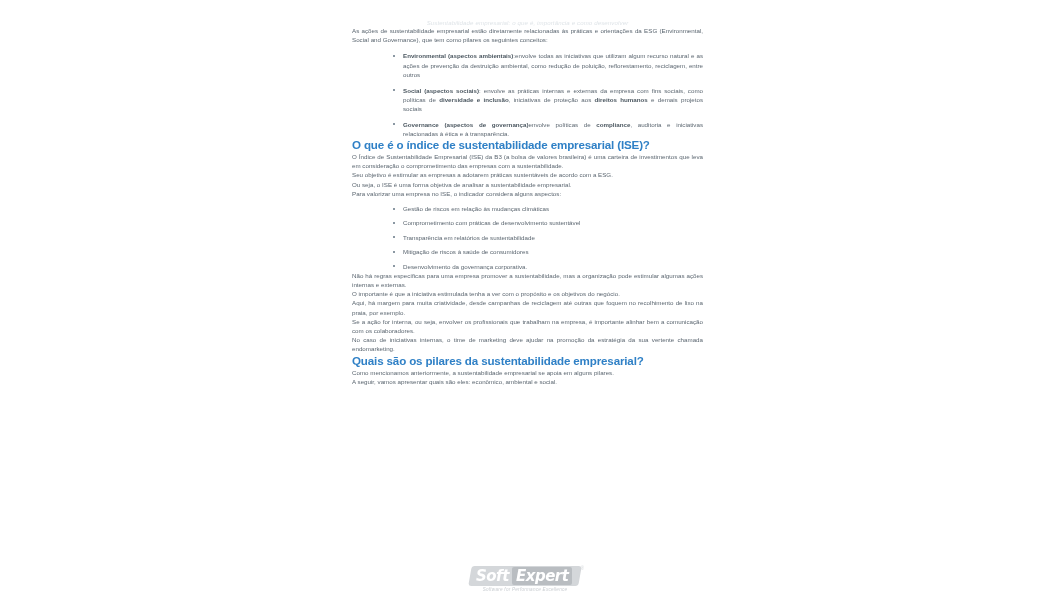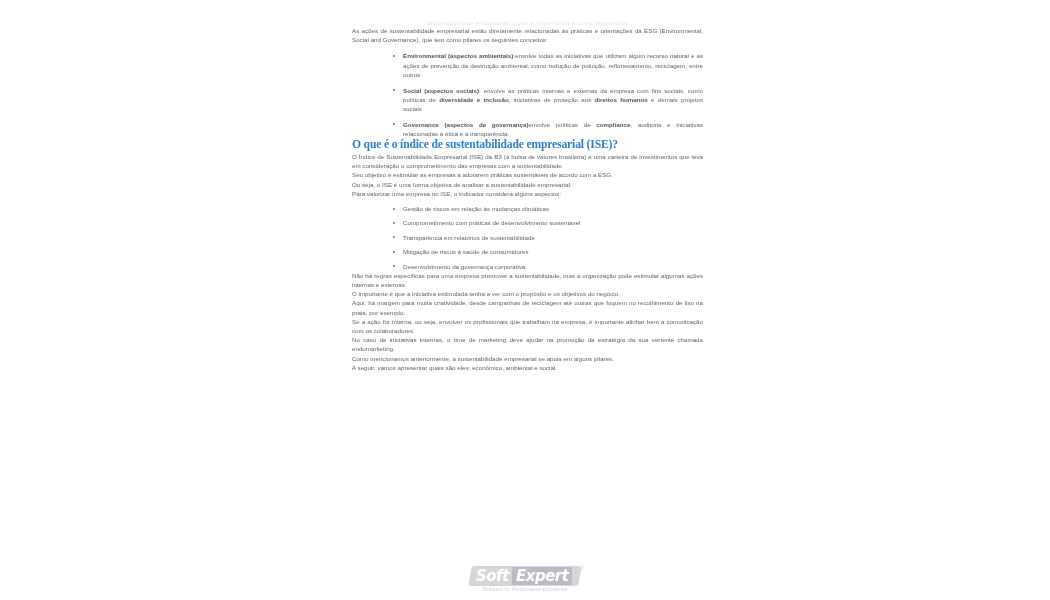--- a/index.html
+++ b/index.html
@@ -78,21 +78,20 @@
   }
   ul.bullets li b { color: #4b5760; font-weight: bold; }
   h2.section-heading {
     font-size: 11.6px;
     line-height: 14px;
     font-weight: bold;
     color: #2f80c6;
     margin: 0;
     letter-spacing: -0.15px;
     white-space: nowrap;
-    font-family: Liberation Serif, serif;
   }
   .h-space-1 { margin-top: 23px; }
   .h-space-2 { margin-top: 25px; }
   .after-heading { margin-top: 12px; }
   .logo-wrap {
     position: absolute;
     left: 0;
     top: 566px;
     width: 1050px;
     text-align: center;
@@ -187,20 +186,21 @@
       <li>Desenvolvimento da governança corporativa.</li>
     </ul>
 
 
     <p class="body-text after-heading">Não há regras específicas para uma empresa promover a sustentabilidade, mas a organização pode estimular algumas ações internas e externas.</p>
     <p class="body-text para-space">O importante é que a iniciativa estimulada tenha a ver com o propósito e os objetivos do negócio.</p>
     <p class="body-text para-space">Aqui, há margem para muita criatividade, desde campanhas de reciclagem até outras que foquem no recolhimento de lixo na praia, por exemplo.</p>
     <p class="body-text para-space">Se a ação for interna, ou seja, envolver os profissionais que trabalham na empresa, é importante alinhar bem a comunicação com os colaboradores.</p>
     <p class="body-text para-space">No caso de iniciativas internas, o time de marketing deve ajudar na promoção da estratégia da sua vertente chamada endomarketing.</p>
 
+    <h2 class="section-heading h-space-2">Quais são os pilares da sustentabilidade empresarial?</h2>
 
     <p class="body-text after-heading">Como mencionamos anteriormente, a sustentabilidade empresarial se apoia em alguns pilares.</p>
     <p class="body-text para-space">A seguir, vamos apresentar quais são eles: econômico, ambiental e social.</p>
 
   </div>
 
   <div class="logo-wrap">
     <div class="logo">
       <span class="logo-mark">
         <span class="lt">Soft</span><span class="dark">Expert</span>

